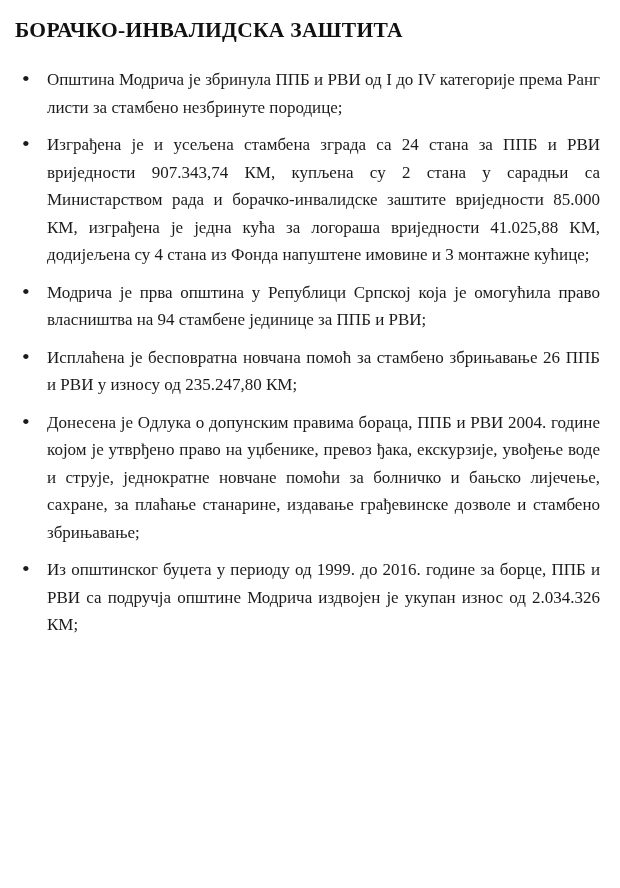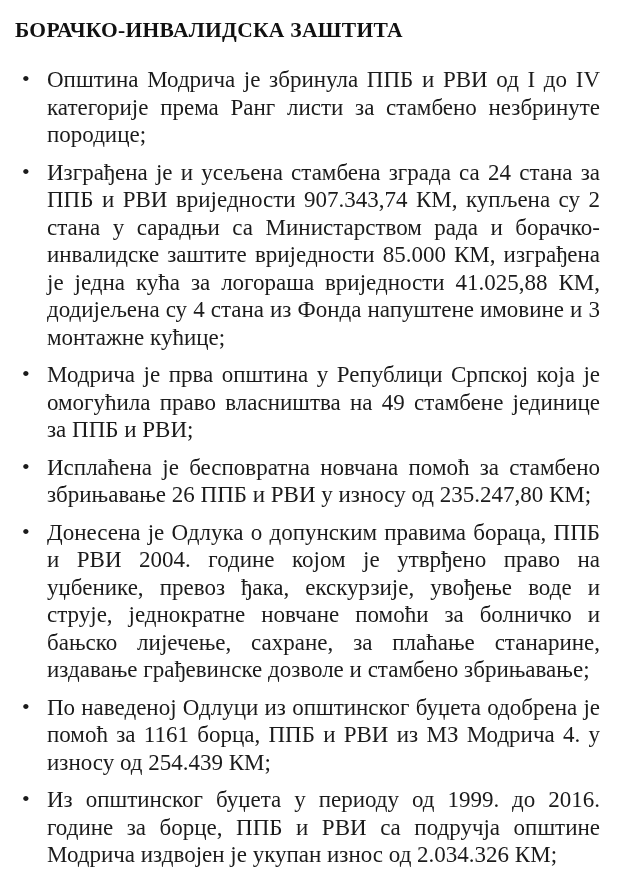--- a/index.html
+++ b/index.html
@@ -29,40 +29,39 @@
     color: #111111;
   }
   ul.bullet-list {
     list-style: none;
     margin: 0;
     padding: 0 0 0 32px;
   }
   ul.bullet-list li {
     position: relative;
     text-align: justify;
-    font-size: 23px;
+    font-size: 17px;
     line-height: 27.5px;
     margin: 0 0 10px 0;
   }
   ul.bullet-list li::before {
     content: "\2022";
     position: absolute;
     left: -25px;
     top: -1px;
     font-size: 22px;
     color: #1b1b1b;
   }
 </style>
 </head>
 <body>
 
 <div class="page">
   <h1 class="doc-title">БОРАЧКО-ИНВАЛИДСКА ЗАШТИТА</h1>
   <ul class="bullet-list">
       <li>Општина Модрича је збринула ППБ и РВИ  од I до IV категорије према Ранг листи за стамбено незбринуте породице;</li>
       <li>Изграђена је и усељена стамбена зграда са 24 стана за ППБ и РВИ вриједности  907.343,74 КМ, купљена су 2 стана  у сарадњи са Министарством рада и борачко-инвалидске заштите вриједности 85.000 КМ, изграђена је једна кућа за логораша вриједности 41.025,88 КМ, додијељена су 4 стана из Фонда напуштене имовине и 3 монтажне кућице;</li>
-      <li>Модрича је прва општина у Републици Српској која је омогућила право власништва на 49 стамбене јединице за ППБ и РВИ;</li>
+      <li>Модрича је прва општина у Републици Српској која је омогућила право власништва на 94 стамбене јединице за ППБ и РВИ;</li>
       <li>Исплаћена је бесповратна новчана помоћ за стамбено збрињавање 26 ППБ и РВИ у износу од 235.247,80 КМ;</li>
       <li>Донесена је Одлука о допунским правима бораца, ППБ и РВИ 2004. године којом је утврђено право на уџбенике, превоз ђака, екскурзије, увођење воде и струје, једнократне новчане помоћи за болничко и бањско лијечење, сахране, за плаћање станарине, издавање грађевинске дозволе и стамбено збрињавање;</li>
-      <li>По наведеној Одлуци из општинског буџета одобрена је помоћ за 1161 борца, ППБ и РВИ из МЗ Модрича 4. у износу од 254.439 КМ;</li>
       <li>Из општинског буџета у периоду од 1999. до 2016. године за борце, ППБ и РВИ са подручја општине Модрича издвојен је укупан износ од 2.034.326 КМ;</li>
     </ul>
 </div>
 
 </body></html>

